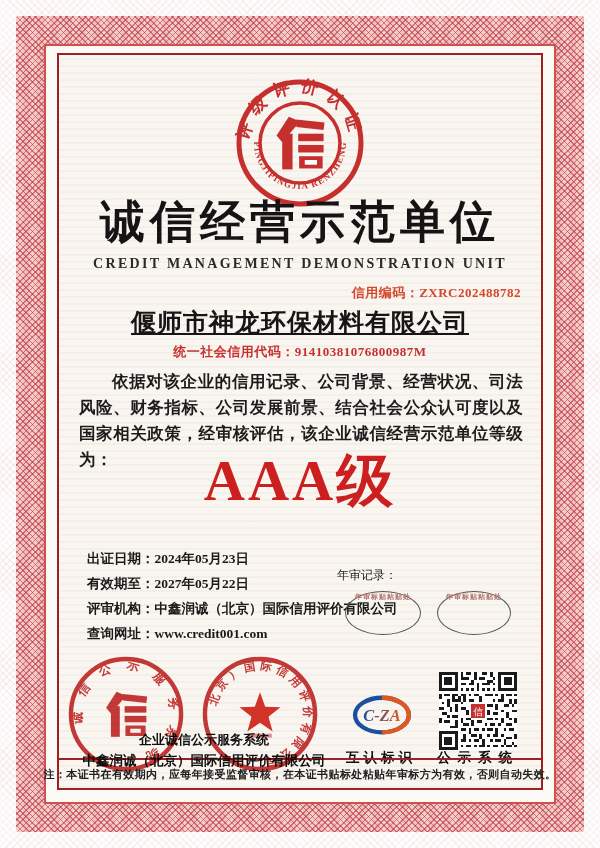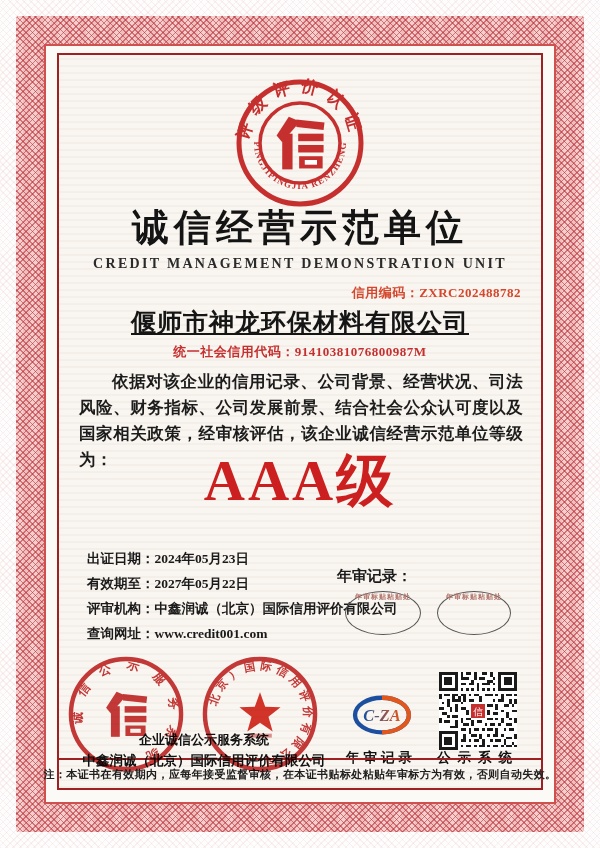--- a/index.html
+++ b/index.html
@@ -28,33 +28,33 @@
   .frame{
     position:absolute; left:57px; right:57px; top:53px; bottom:58px;
     border:2.5px solid #9e2020;
     background:
       repeating-linear-gradient(0deg, rgba(225,210,202,.18) 0 2px, transparent 2px 7px),
       #f9f5f0;
   }
   
   .abs{position:absolute;}
   .ctr{left:0;right:0;text-align:center;}
-  .title{top:148px;font-size:37px;font-weight:bold;color:#141414;letter-spacing:5px;white-space:nowrap;}
+  .title{top:137px;font-size:45px;font-weight:bold;color:#141414;letter-spacing:5px;white-space:nowrap;}
   .subtitle{top:201px;font-size:14px;font-weight:bold;color:#2a2a2a;letter-spacing:2.3px;
     font-family:Liberation Serif, serif;white-space:nowrap;}
   .credit-line{top:229px;right:20px;font-size:13px;font-weight:bold;color:#d5472c;letter-spacing:.5px;}
   .company{top:251px;font-size:25px;font-weight:bold;color:#151515;letter-spacing:1px;text-decoration:underline;}
   .uscc{top:288px;font-size:13px;font-weight:bold;color:#c5302f;letter-spacing:.5px;}
   .para{top:314px;left:20px;right:18px;font-size:16.5px;font-weight:bold;color:#1c1c1c;
     line-height:26px;text-align:justify;text-indent:2em;letter-spacing:.3px;}
   .grade{top:388px;font-size:57px;font-weight:bold;color:#cc1f1f;letter-spacing:3px;}
   
   .details{left:28px;top:495px;font-size:13.5px;font-weight:bold;color:#1a1a1a;}
   .d-row{height:16px;margin-bottom:9px;white-space:nowrap;}
-  .annual-label{left:278px;top:512px;font-size:15px;font-weight:bold;color:#1a1a1a;}
+  .annual-label{left:278px;top:512px;font-size:12px;font-weight:normal;color:#1a1a1a;}
   .oval{position:absolute;border:1.5px solid #555;border-radius:50%;
     display:flex;align-items:flex-start;justify-content:center;}
   .oval span{font-size:7px;color:#b0736b;letter-spacing:1px;font-weight:bold;}
   .oval1{left:286px;top:536px;width:74px;height:42px;}
   .oval2{left:378px;top:536px;width:72px;height:42px;}
   
   .seal-top{left:50%;transform:translateX(-50%);top:22px;width:132px;height:132px;}
   .seal{width:118px;height:118px;mix-blend-mode:multiply;opacity:.95;z-index:2;}
   .seal1{left:8px;top:600px;}
   .seal2{left:142px;top:600px;}
@@ -175,21 +175,21 @@
     <defs>
       <linearGradient id="czaG" x1="0" y1="0" x2="1" y2="0">
         <stop offset="0" stop-color="#1c4fa0"></stop>
           <stop offset="1" stop-color="#e2571b"></stop>
       </linearGradient>
     </defs>
     <ellipse cx="36" cy="25" rx="28" ry="18" fill="none" stroke="#1c4fa0" stroke-width="4.5"></ellipse>
     <path d="M 36 7 A 28 18 0 0 1 36 43" fill="none" stroke="#e2571b" stroke-width="4.5"></path>
     <text x="36" y="31" text-anchor="middle" font-size="17" font-style="italic" font-weight="bold" font-family="Liberation Sans, DejaVu Sans, sans-serif" fill="url(#czaG)">C-ZA</text>
   </svg>
-  <div class="abs cza-label">年审记录</div>
+  <div class="abs cza-label">互认标识</div>
 
   <svg class="abs qr" viewBox="0 0 29 29" width="78" height="78" shape-rendering="crispEdges">
     <rect width="29" height="29" fill="#ffffff"></rect>
     <g fill="#1a1a1a">
       <rect x="0" y="0" width="7" height="7"></rect>
         <rect x="22" y="0" width="7" height="7"></rect>
         <rect x="0" y="22" width="7" height="7"></rect>
     </g>
     <g fill="#ffffff">
       <rect x="1" y="1" width="5" height="5"></rect>

